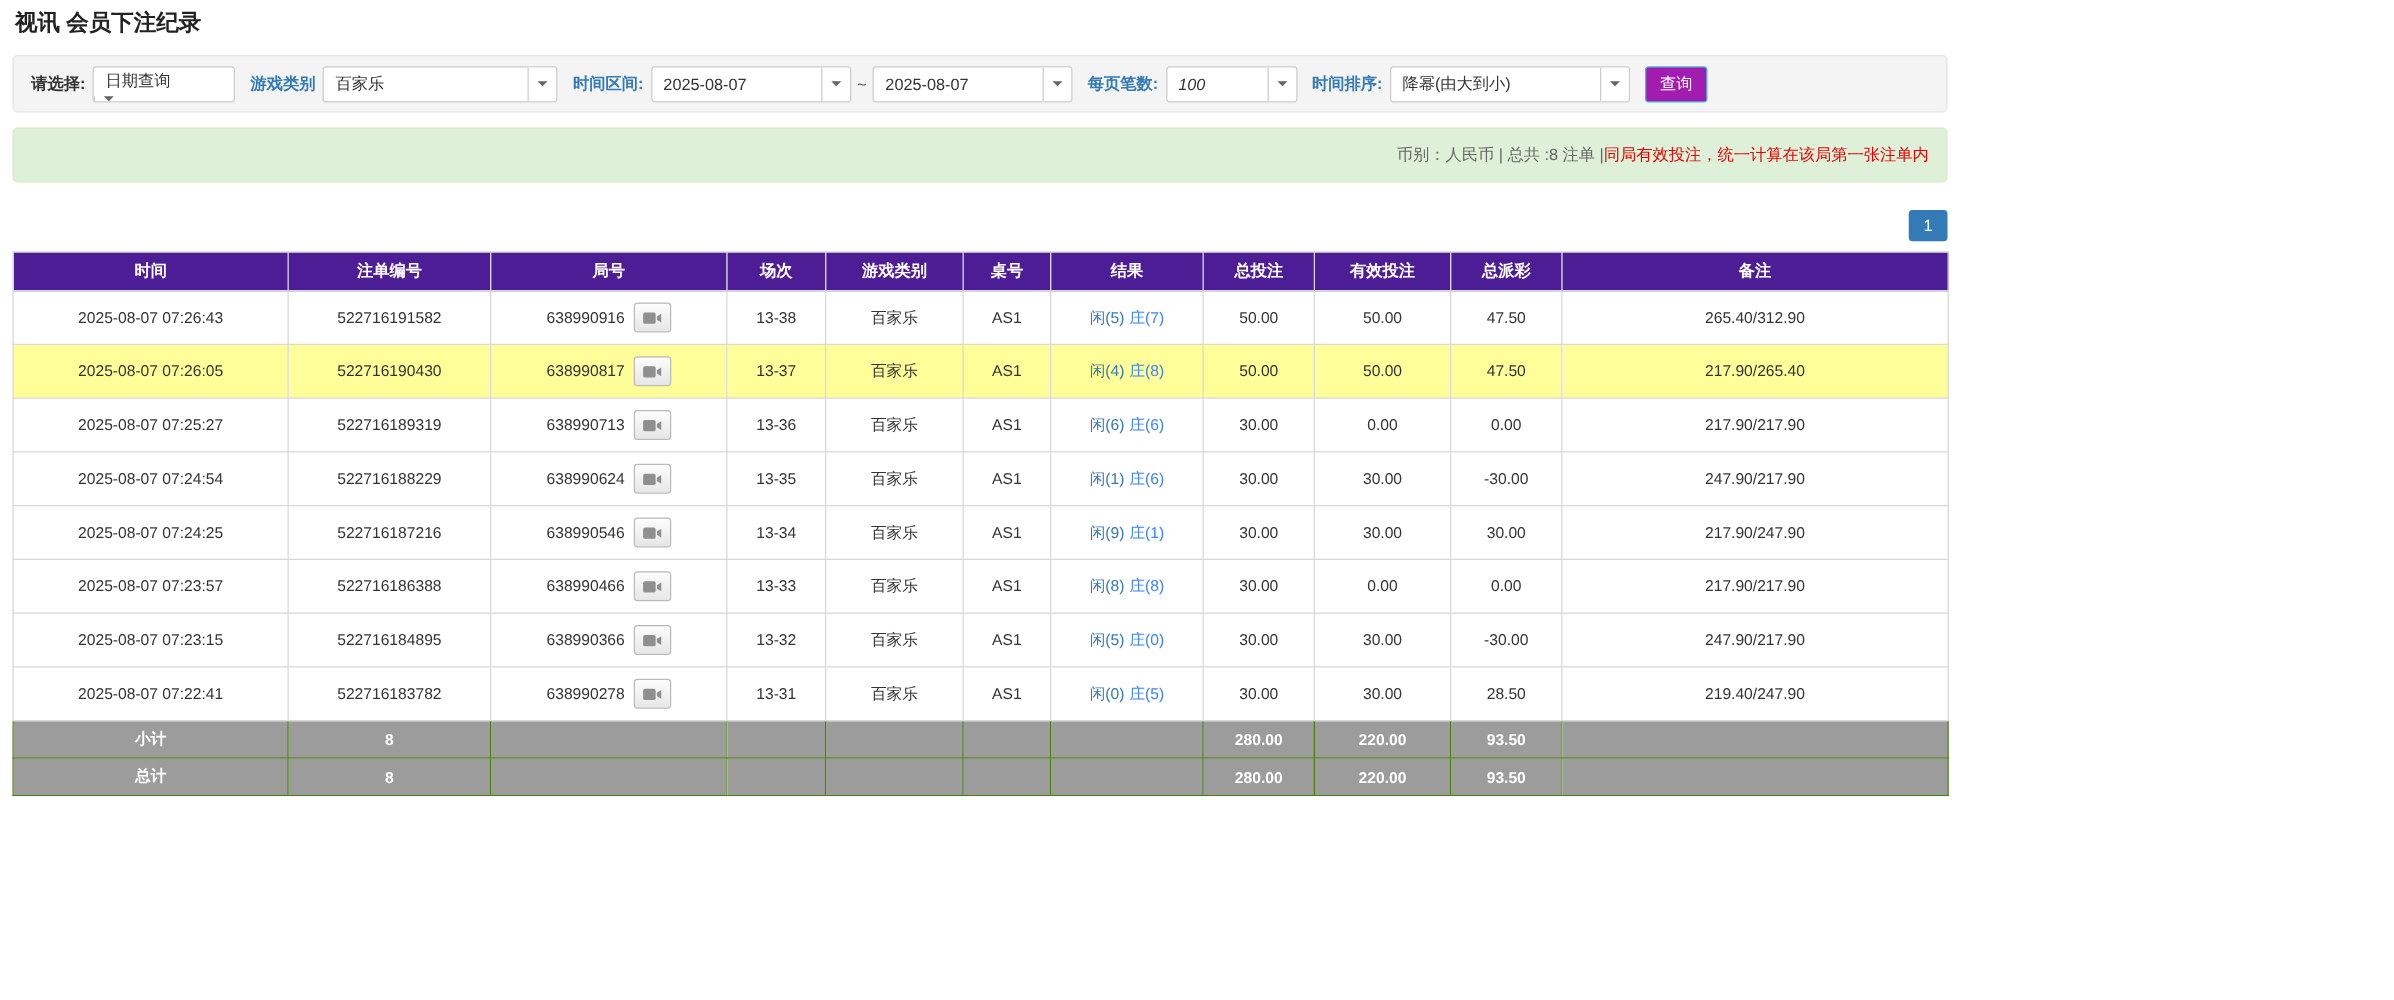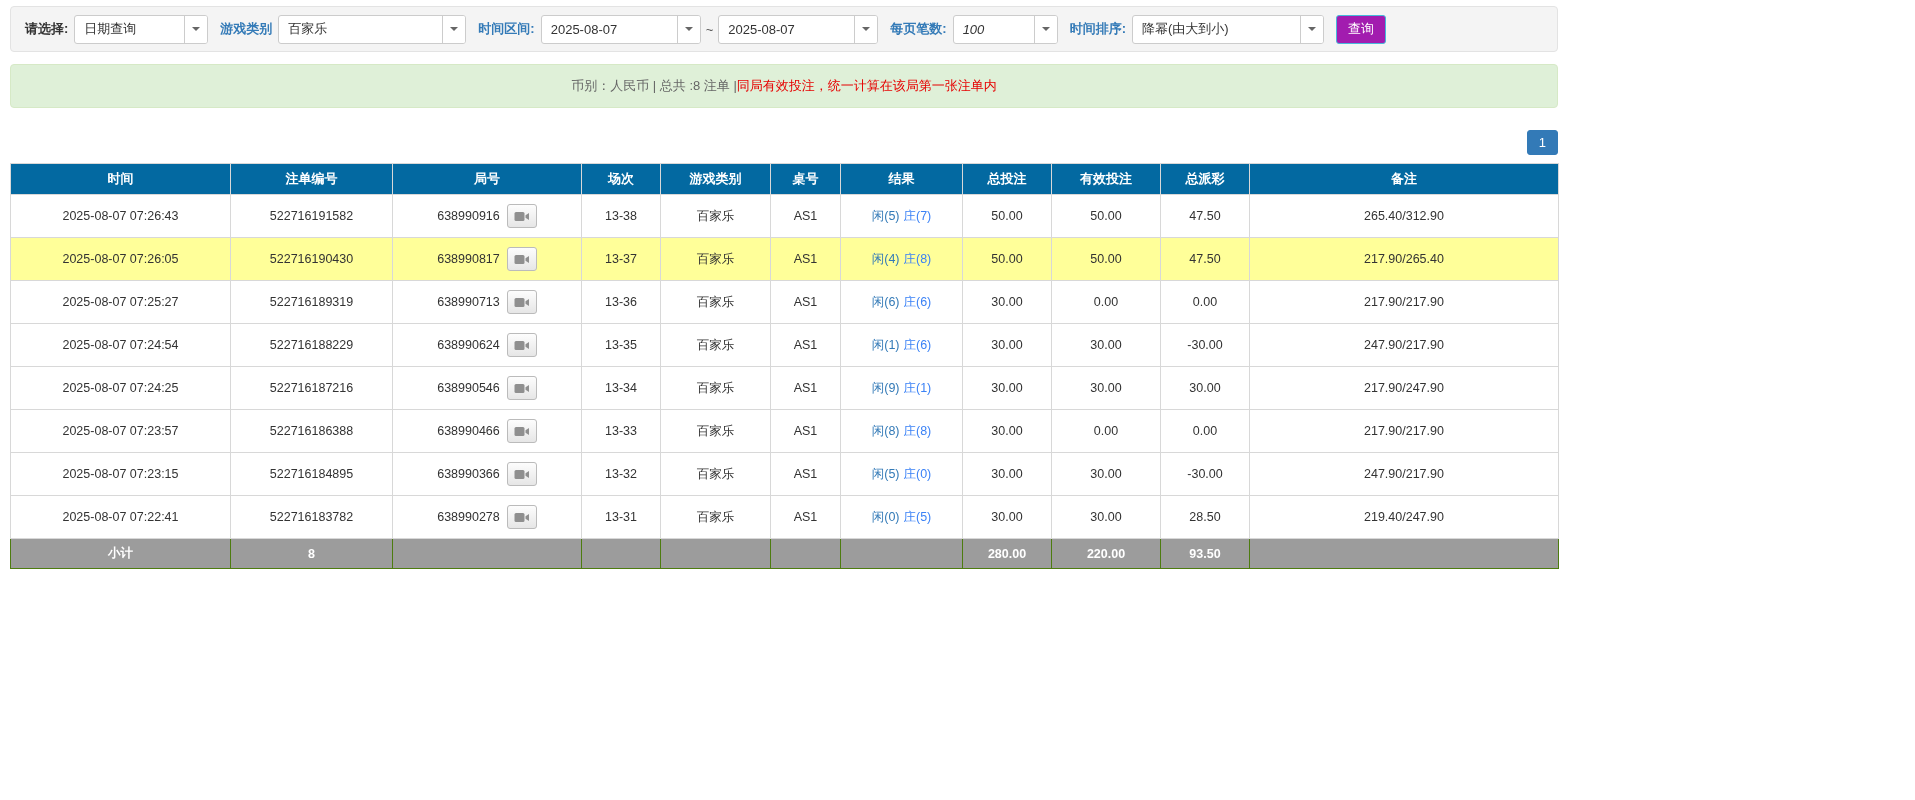--- a/index.html
+++ b/index.html
@@ -63,39 +63,39 @@
     width: 23px;
     border-left: 1px solid #ccc;
     background: #fff;
   }
   .caret {
     width: 0; height: 0;
     border-left: 4px solid transparent;
     border-right: 4px solid transparent;
     border-top: 4px solid #666;
   }
-  .w1 { width: 134px; } .w2 { width: 188px; } .w3 { width: 160px; }
+  .w1 { width: 114px; flex-direction: column; } .w2 { width: 188px; } .w3 { width: 160px; }
   .w4 { width: 105px; font-style: italic; } .w5 { width: 192px; }
   .btn-search {
     margin-left: 12px;
     background: #a21caf;
     border: 1px solid #46b8da;
     color: #fff;
     font-size: 13px;
     border-radius: 3px;
     height: 29px;
     padding: 0 11px;
     cursor: pointer;
     font-family: inherit;
   }
 
   
   .summary-bar {
     display: flex;
-    justify-content: center;
+    justify-content: flex-end;
     align-items: center;
     background: #dff0d8;
     border: 1px solid #d6e9c6;
     border-radius: 4px;
     padding: 12px 14px;
     margin-top: 12px;
     font-size: 13px;
   }
   .summary-left { color: #666; }
   .summary-right { color: #e60000; }
@@ -114,21 +114,21 @@
   }
 
   
   table.records {
     width: 100%;
     border-collapse: collapse;
     table-layout: fixed;
     background: #fff;
   }
   .records th {
-    background: #0369a1;
+    background: #4c1d95;
     color: #fff;
     font-size: 13px;
     font-weight: bold;
     padding: 6px 8px;
     border: 1px solid #d8d8d8;
     text-align: center;
   }
   .records td {
     border: 1px solid #d8d8d8;
     text-align: center;
@@ -166,20 +166,21 @@
     cursor: pointer;
     padding: 0;
   }
   .round-num { vertical-align: middle; }
 </style>
 </head>
 <body>
 
 <div class="container">
 
+  <div class="page-title">视讯 会员下注纪录</div>
 
   <div class="filter-bar">
     <span class="flabel dark">请选择:</span>
     <span class="combo w1">
       <span class="combo-val">日期查询</span>
       <span class="combo-btn">
           <i class="caret"></i>
         </span>
     </span>
 
@@ -448,16 +449,29 @@
     <td></td>
     <td></td>
     <td></td>
     <td></td>
     <td></td>
     <td>280.00</td>
     <td>220.00</td>
     <td>93.50</td>
     <td></td>
   </tr>
+        <tr>
+    <td>总计</td>
+    <td>8</td>
+    <td></td>
+    <td></td>
+    <td></td>
+    <td></td>
+    <td></td>
+    <td>280.00</td>
+    <td>220.00</td>
+    <td>93.50</td>
+    <td></td>
+  </tr>
       </tfoot>
   </table>
 
 </div>
 
 </body></html>

